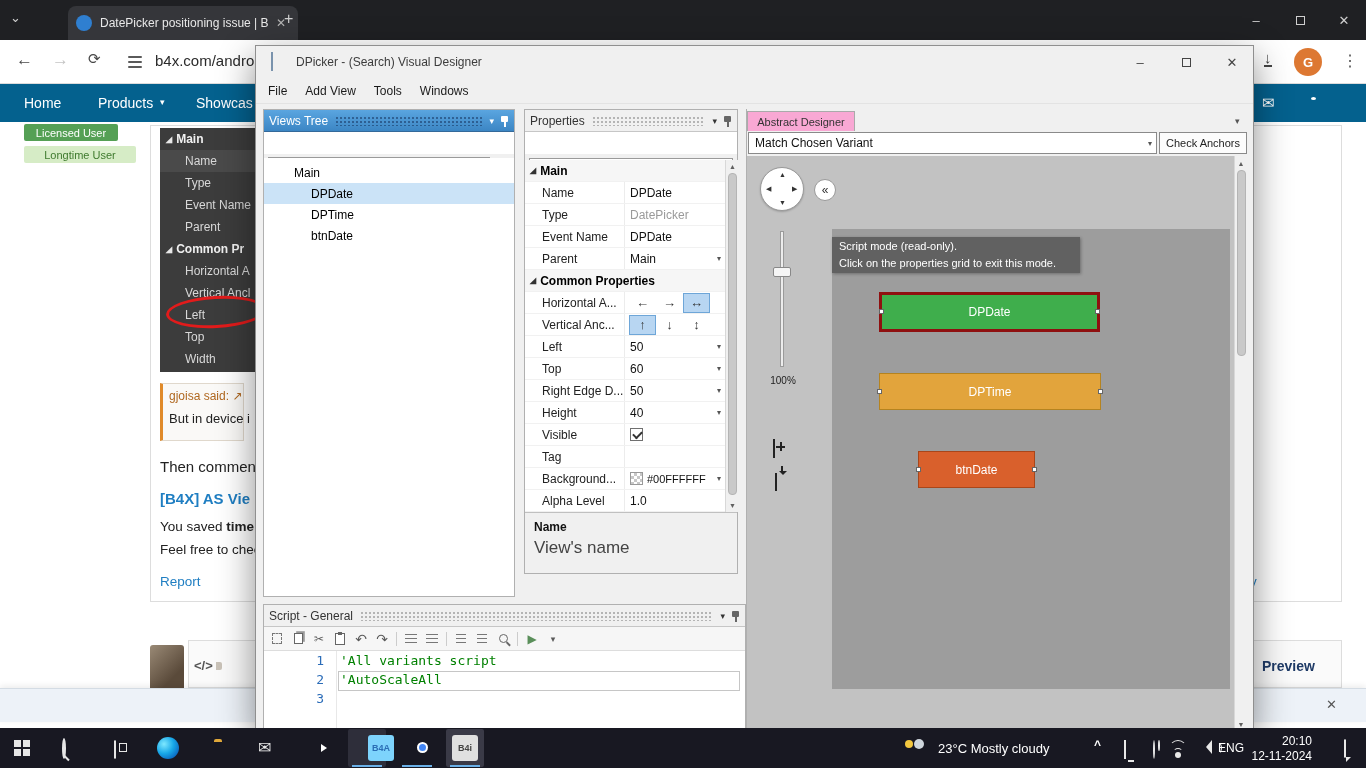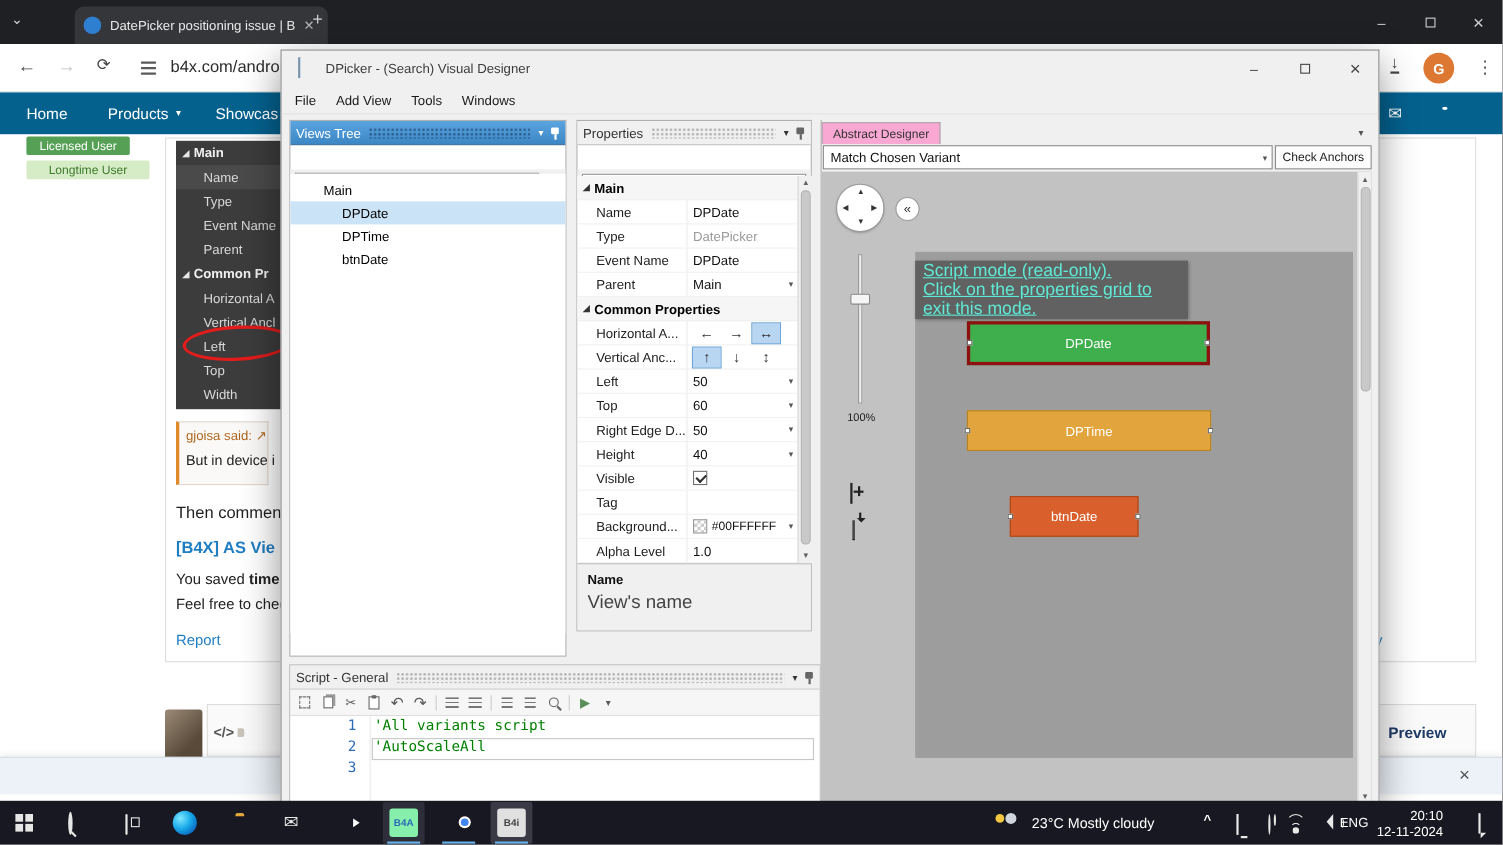--- a/index.html
+++ b/index.html
@@ -89,21 +89,21 @@
   .checker { width:13px; height:13px; border:1px solid #999; background-color:#fff; background-image:linear-gradient(45deg,#c8c8c8 25%,transparent 25%,transparent 75%,#c8c8c8 75%),linear-gradient(45deg,#c8c8c8 25%,transparent 25%,transparent 75%,#c8c8c8 75%); background-size:6px 6px; background-position:0 0,3px 3px; margin-right:4px; }
   .sbar { background:#f0f0f0; border-left:1px solid #d8d8d8; position:absolute; }
   .sbar .thumb { position:absolute; left:2px; width:9px; background:#c9c9c9; border:1px solid #b4b4b4; border-radius:4px; }
   .sarrow { position:absolute; left:0; width:100%; text-align:center; font-size:7px; color:#606060; }
   .gridfoot { background:#f0f0f0; border-top:1px solid #c0c0c0; }
   .atab { background:#f9a8d4; border:1px solid #aaa; border-bottom:none; font-size:11px; color:#333; }
   .dropdown { background:#fff; border:1px solid #8a8a8a; font-size:12px; color:#111; display:flex; align-items:center; padding:0 6px; position:relative; }
   .btn { background:#fcfcfc; border:1px solid #8a8a8a; font-size:11px; color:#222; }
   .canvas { background:#c2c2c2; position:absolute; overflow:hidden; }
   .device { background:#9d9d9d; }
-  .overlaybox { background:#616161; color:#5eead4; font-size:16px; line-height:17px; padding:1px 7px; box-shadow:1px 1px 3px rgba(0,0,0,.3);text-decoration:underline; }
+  .overlaybox { background:#616161; color:#ffffff; font-size:11px; line-height:17px; padding:1px 7px; box-shadow:1px 1px 3px rgba(0,0,0,.3); }
   .cview { position:absolute; display:flex; align-items:center; justify-content:center; color:#fff; font-size:12px; }
   .handle { position:absolute; width:5px; height:5px; background:#fff; border:1px solid #666; top:50%; margin-top:-3px; }
   .handle.l { left:-3px; } .handle.r { right:-3px; }
   .navpad { width:44px; height:44px; border-radius:50%; background:#fff; border:1px solid #999; position:relative; box-shadow:0 1px 2px rgba(0,0,0,.2); }
   .navpad span { position:absolute; font-size:7px; color:#333; }
   .circbtn { width:22px; height:22px; border-radius:50%; background:#fff; border:1px solid #999; color:#333; font-size:12px; }
   .groove { background:#ececec; border:1px solid #9a9a9a; }
   .sthumb { background:#f5f5f5; border:1px solid #888; border-radius:2px; }
   .anchorico { width:16px; height:16px; border:1.5px solid #222; position:relative; }
   .anchorico::before { content:""; position:absolute; left:2px; top:6px; width:9px; height:1.5px; background:#222; }
@@ -578,21 +578,21 @@
         <i></i>
         <i></i>
       </span>
     <span class="abs tbmag" style="left:62px;top:12px;"></span>
     <span class="abs tview" style="left:110px;top:13px;"></span>
     <span class="abs edgeico" style="left:157px;top:9px;"></span>
     <span class="abs folder" style="left:208px;top:14px;"></span>
     <span class="abs" style="left:258px;top:10px;color:#e8e8e8;font-size:16px;">✉</span>
     <span class="abs ytico" style="left:306px;top:12px;"></span>
     <div class="appbox" style="left:348px;background:#2e2e3a;">
-      <div class="b4sq ctr" style="position:absolute;left:6px;top:6px;background:#86efac;color:#2a6db5;">B4A</div>
+      <div class="b4sq ctr" style="position:absolute;left:20px;top:6px;background:#7dd3fc;color:#2a6db5;">B4A</div>
     </div>
     <span class="abs chrome" style="left:406px;top:9px;"></span>
     <div class="appbox" style="left:446px;background:#3a3a47;">
       <div class="b4sq ctr" style="position:absolute;left:6px;top:6px;background:#e0e0e0;color:#444;">B4i</div>
     </div>
     <div class="underline" style="left:352px;width:30px;"></div>
     <div class="underline" style="left:402px;width:30px;"></div>
     <div class="underline" style="left:450px;width:30px;"></div>
 
     <span class="abs wcloud" style="left:905px;top:16px;"></span>

